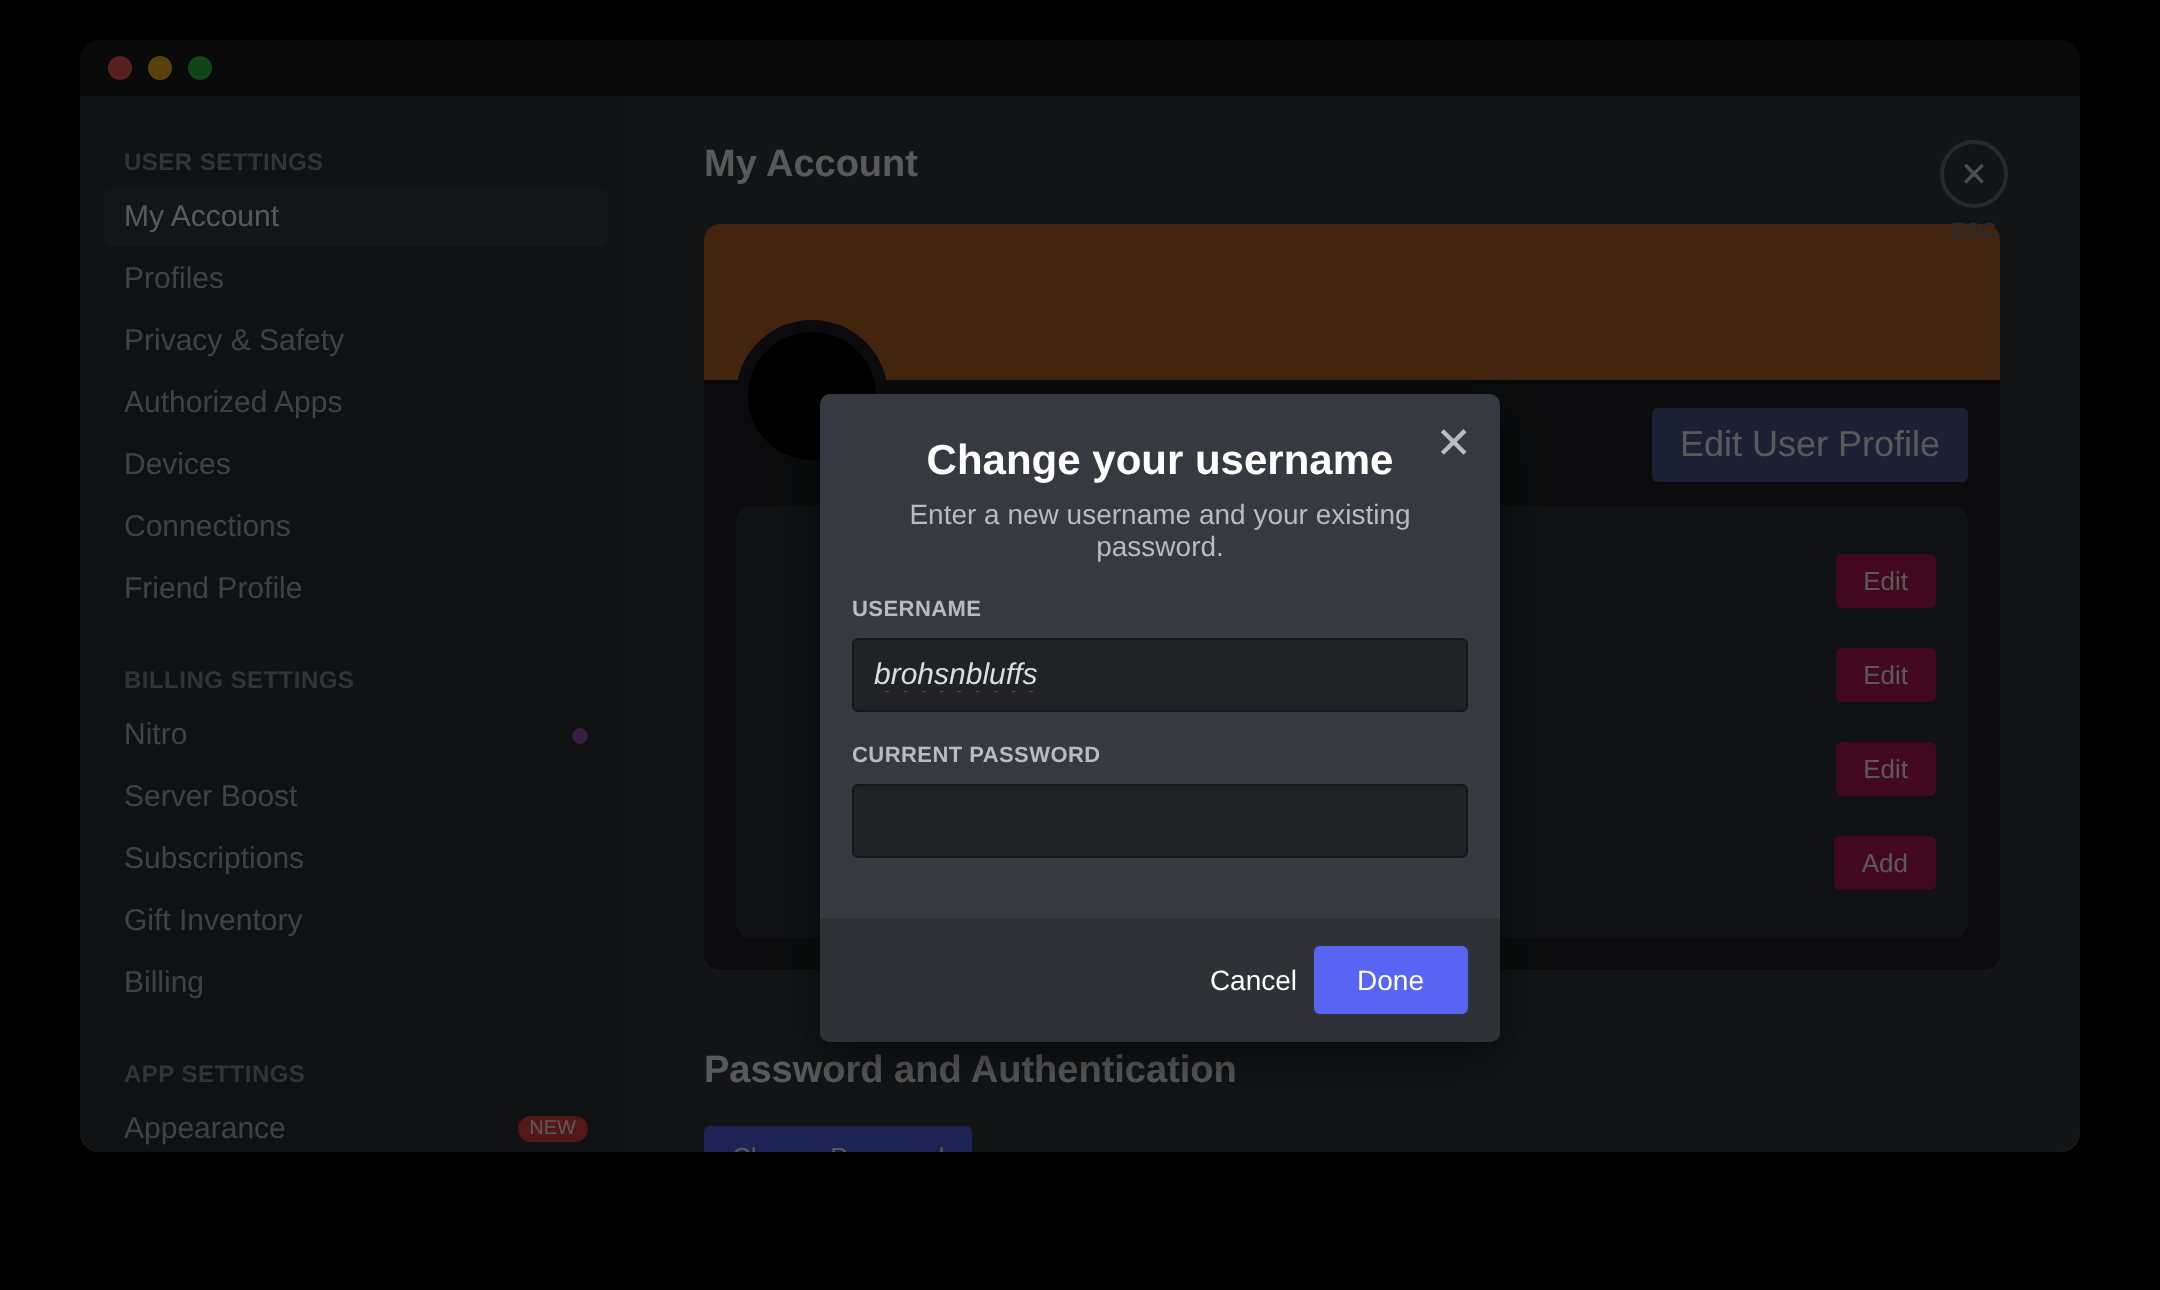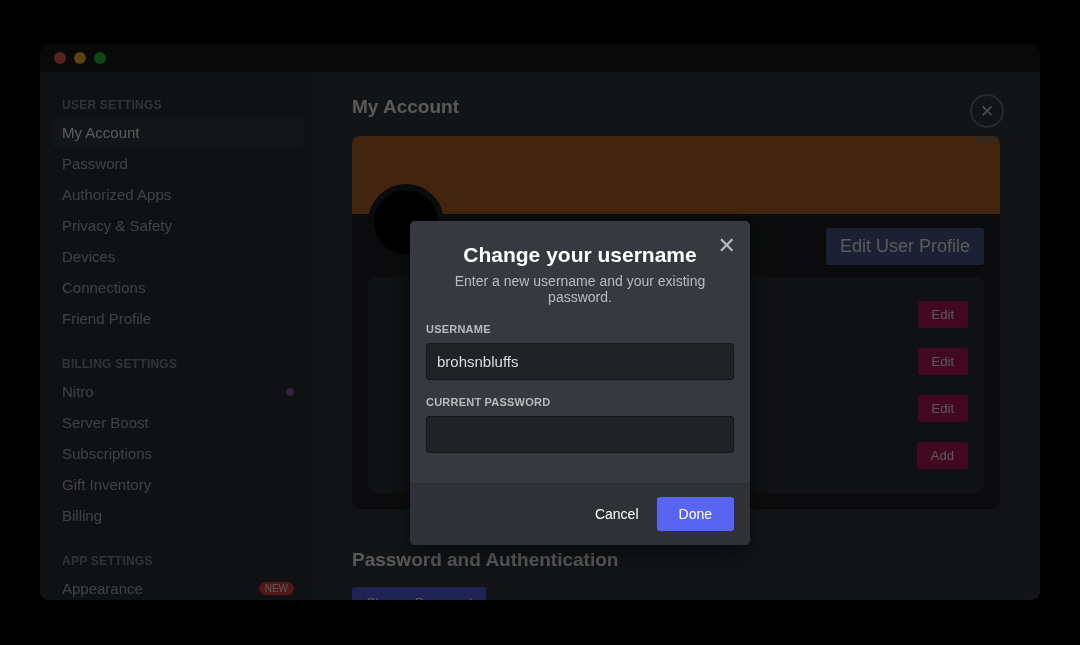--- a/index.html
+++ b/index.html
@@ -1,20 +1,20 @@
 <!DOCTYPE html>
 <html><head>
 <meta charset="utf-8">
 <style>
 * { margin: 0; padding: 0; box-sizing: border-box; font-family: -apple-system, BlinkMacSystemFont, "Segoe UI", Helvetica, Arial, sans-serif; }
 body { background: #000; width: 1080px; height: 645px; overflow: hidden; position: relative; }
 
 .window {
   position: absolute;
-  left: 40px; top: 44px;
+  left: 40px; top: 20px;
   width: 1000px; height: 556px;
   background: #1a1a1d;
   border-radius: 10px;
   overflow: hidden;
   box-shadow: 0 8px 40px rgba(0,0,0,0.6);
 }
 
 .titlebar {
   height: 28px;
   display: flex;
@@ -234,27 +234,28 @@
   border: 1px solid #16171a;
   border-radius: 3px;
   padding: 9px 10px;
   color: #dcddde;
   font-size: 15px;
   margin-bottom: 16px;
 }
 .modal-input.spellerr {
   text-decoration: underline wavy #ed4245;
   text-underline-offset: 3px;
+  font-style: italic;
 }
 .modal-footer {
   background: #2f3136;
   padding: 14px 16px;
   display: flex;
   justify-content: flex-end;
-  gap: 18px;
+  gap: 8px;
   align-items: center;
 }
 .btn-cancel {
   background: transparent;
   border: none;
   color: #fff;
   font-size: 14px;
   cursor: pointer;
 }
 .btn-done {
@@ -279,27 +280,27 @@
 
   <div class="app">
 
     <div class="sidebar">
 
       <div class="sidebar-section-header">USER SETTINGS</div>
       <div class="sidebar-item active">
           <span>My Account</span>
         </div>
       <div class="sidebar-item">
-          <span>Password</span>
+          <span>Profiles</span>
+        </div>
+      <div class="sidebar-item">
+          <span>Privacy &amp; Safety</span>
         </div>
       <div class="sidebar-item">
           <span>Authorized Apps</span>
-        </div>
-      <div class="sidebar-item">
-          <span>Privacy &amp; Safety</span>
         </div>
       <div class="sidebar-item">
           <span>Devices</span>
         </div>
       <div class="sidebar-item">
           <span>Connections</span>
         </div>
       <div class="sidebar-item">
           <span>Friend Profile</span>
         </div>

